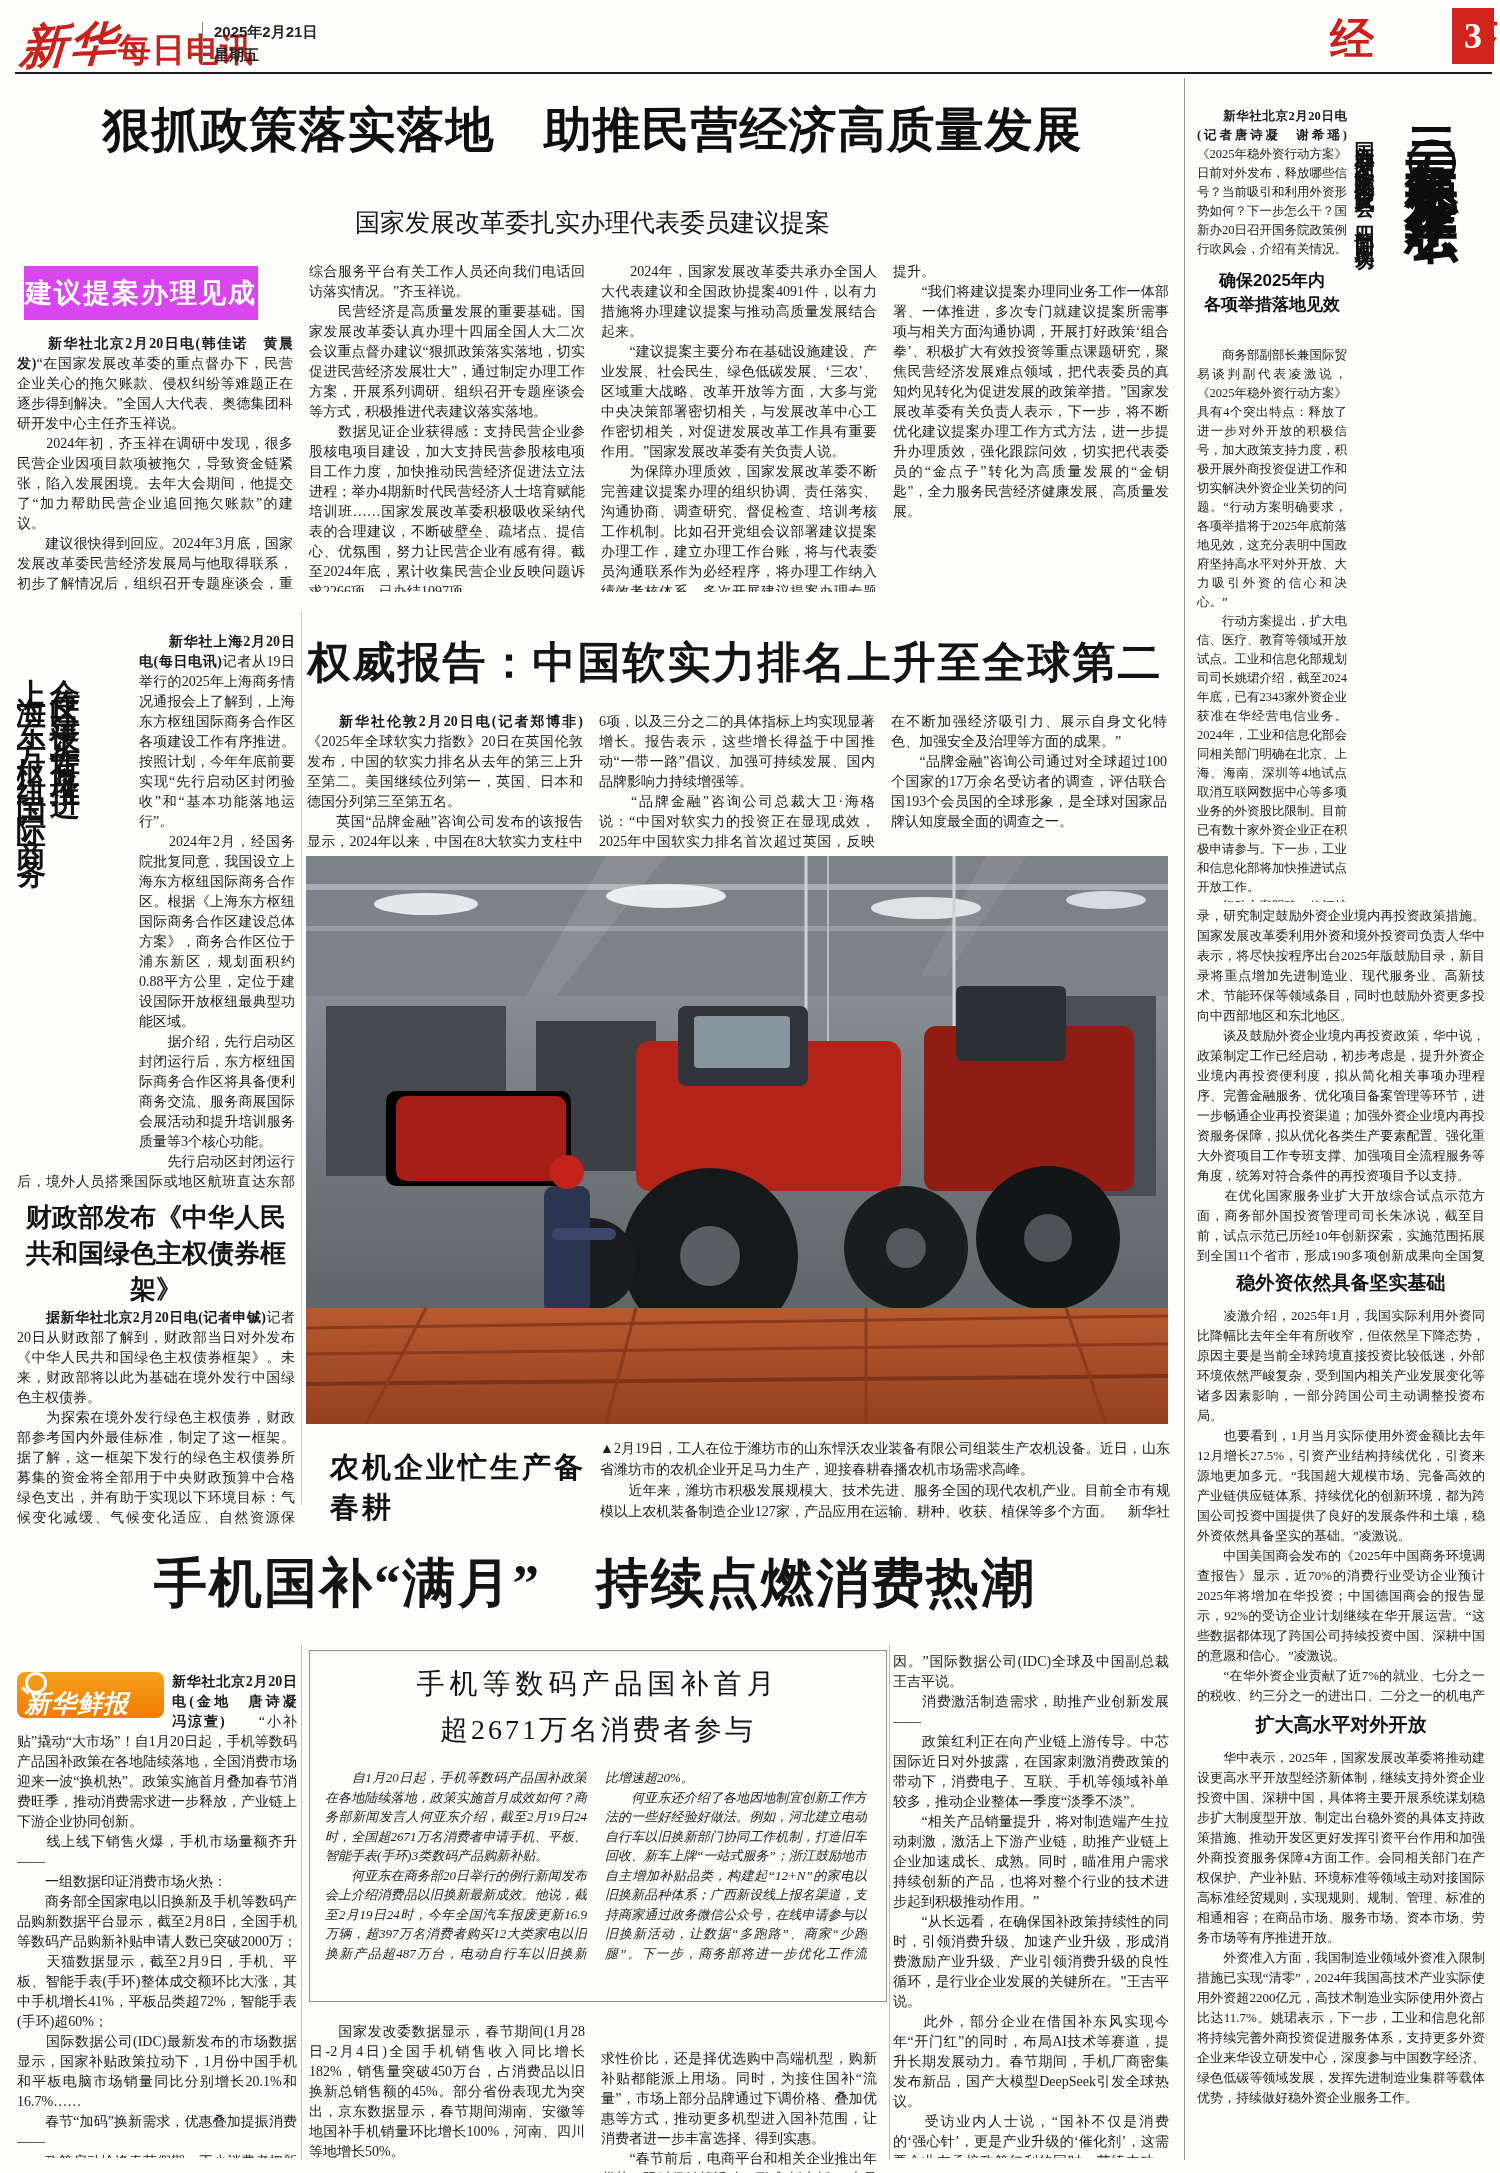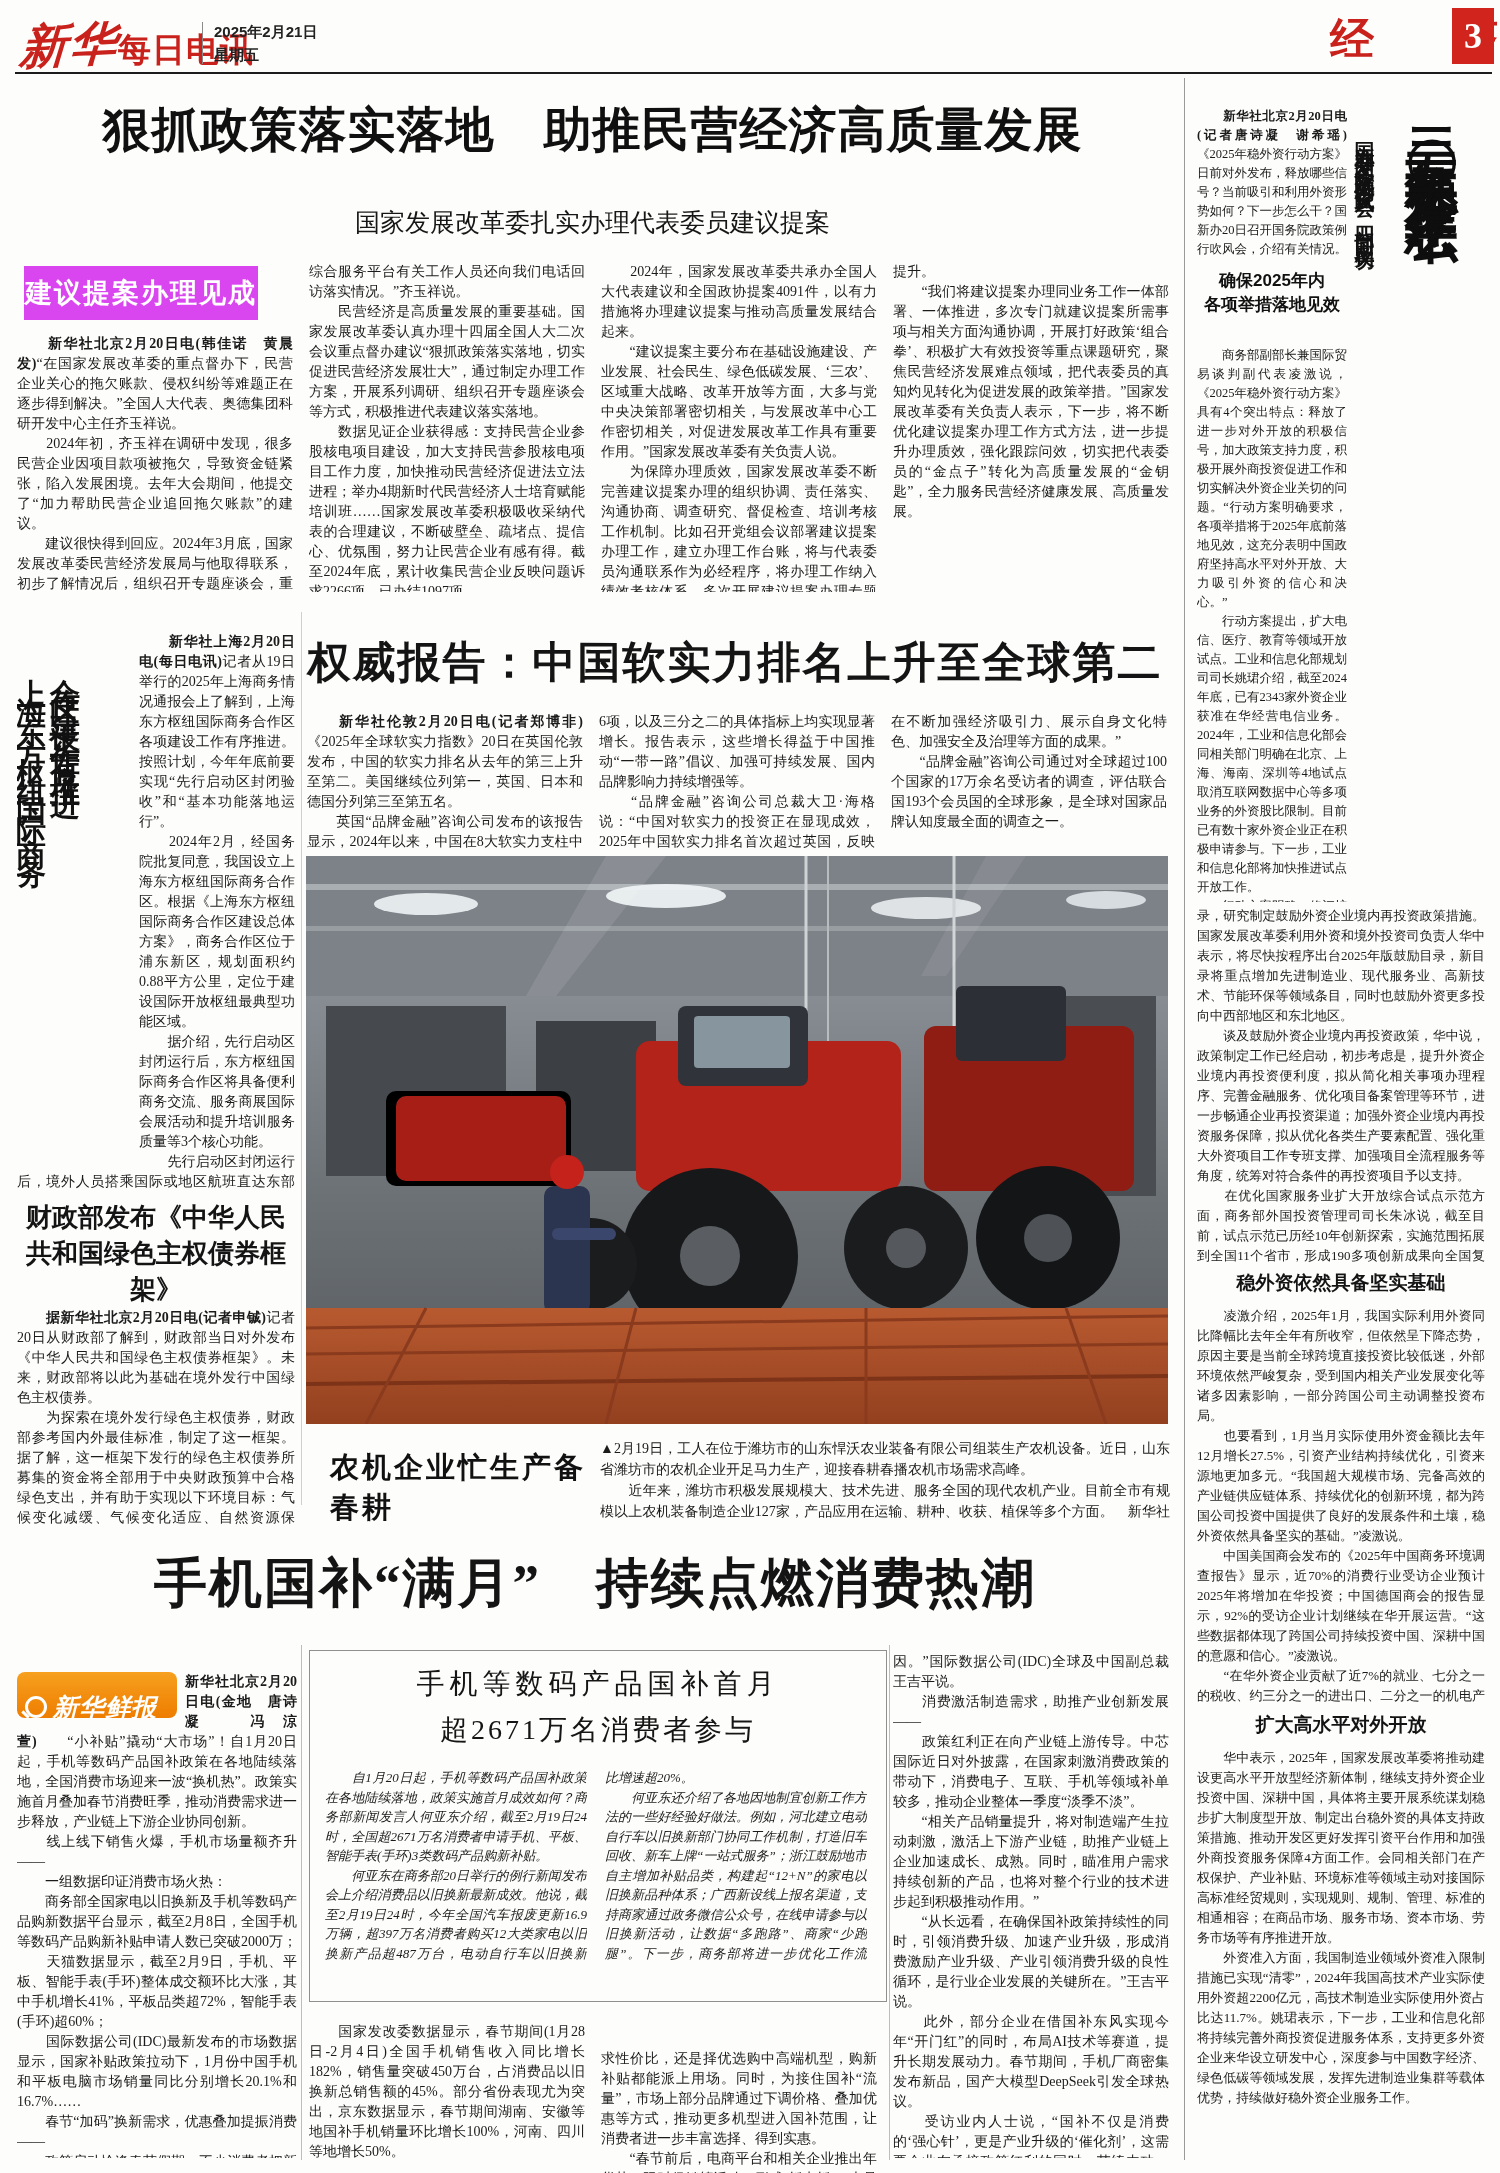--- a/index.html
+++ b/index.html
@@ -53,23 +53,23 @@
   .left-rule{left:301px;top:612px;width:1px;height:893px;background:#cfcfcd;}
   
   .photo{left:306px;top:856px;width:862px;height:568px;background:#777;}
   .cap-title{left:330px;top:1448px;width:262px;font-size:29px;font-weight:bold;
              letter-spacing:3px;color:#111;}
   .cap-text{left:600px;top:1438px;width:570px;height:84px;font-size:14px;line-height:21px;}
   
   .ph-headline{left:15px;top:1548px;width:1160px;text-align:center;font-size:53px;
                font-weight:bold;letter-spacing:2px;}
   .ph-c1{left:17px;top:1652px;width:280px;height:506px;}
-  .badge{float:left;width:160px;height:46px;margin:0 8px 6px 0;border-radius:8px;
-         background:linear-gradient(180deg,#f7a01f,#ee7d00);display:flex;align-items:flex-end;
-         padding-left:8px;box-sizing:border-box;}
+  .badge{float:left;width:147px;height:46px;margin:0 8px 6px 0;border-radius:8px;
+         background:linear-gradient(180deg,#f7a01f,#ee7d00);display:flex;align-items:flex-start;
+         padding-left:8px;box-sizing:border-box;flex-direction:column;}
   .mag-icon{width:16px;height:16px;border:3px solid #fff;border-radius:50%;position:relative;
             margin-right:6px;flex:none;}
   .mag-icon::after{content:"";position:absolute;left:-7px;top:14px;width:9px;height:3px;
                    background:#fff;transform:rotate(45deg);}
   .badge-text{color:#fff;font-size:25px;font-weight:bold;font-style:italic;letter-spacing:1px;}
   .ph-box{left:309px;top:1650px;width:578px;height:352px;border:1px solid #8f8f8d;
           box-sizing:border-box;}
   .box-title{text-align:center;font-size:28px;letter-spacing:5px;margin-top:14px;color:#151515;}
   .box-title2{text-align:center;font-size:28px;letter-spacing:3px;margin-top:8px;color:#151515;}
   .kai{font-style:italic;font-size:13px;line-height:19.5px;}

